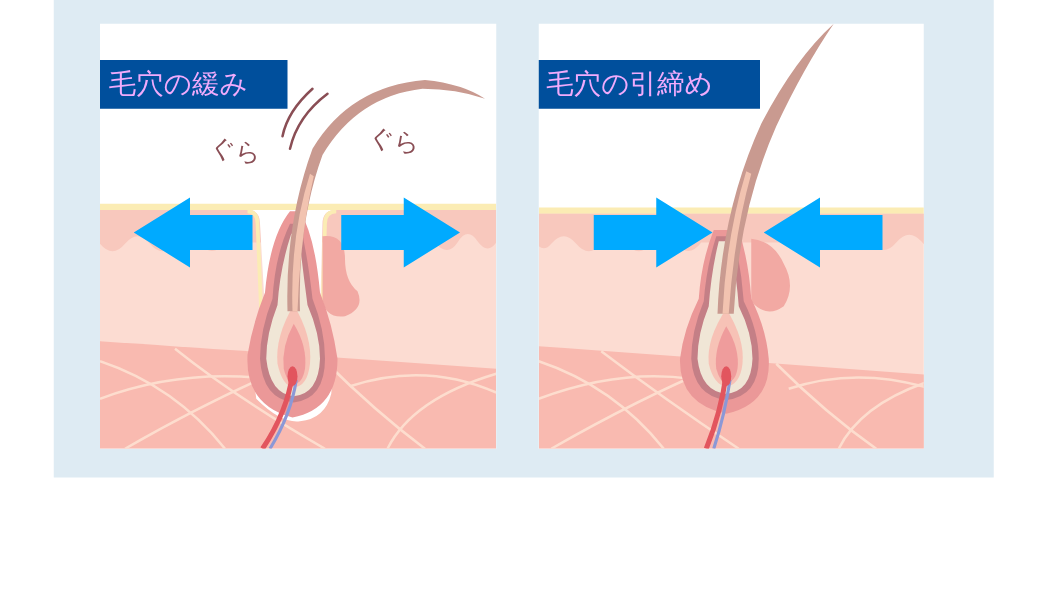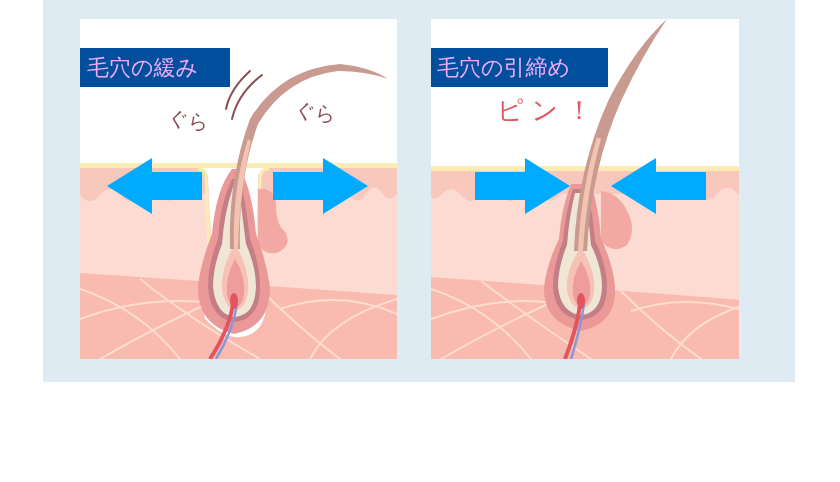--- a/index.html
+++ b/index.html
@@ -95,16 +95,15 @@
       <path d="M153 285 Q149 312 140 340" stroke="#8b98d6" stroke-width="2.5" fill="none"></path>
       <ellipse cx="150" cy="282" rx="4" ry="8" fill="#e2555e"></ellipse>
 
       <path d="M143 232 Q146 150 178 80 Q205 28 236 0 Q212 35 190 82 Q160 150 156 232 Z" fill="#c99a90"></path>
       <path d="M147 232 Q150 170 166 118 L170 120 Q156 170 152 232 Z" fill="#f2c3b0"></path>
 
       <polygon points="44,153 94,153 94,139 139,167 94,195 94,181 44,181" fill="#00aaff"></polygon>
       <polygon points="180,167 225,139 225,153 275,153 275,181 225,181 225,195" fill="#00aaff"></polygon>
     </svg>
     <div class="label" style="left:-8px; width:185px;">毛穴の引締め</div>
-    <div class="onomato pin" style="left:66px; top:74px;">ピン！</div>
   </div>
 
 </div>
 
 </body></html>

